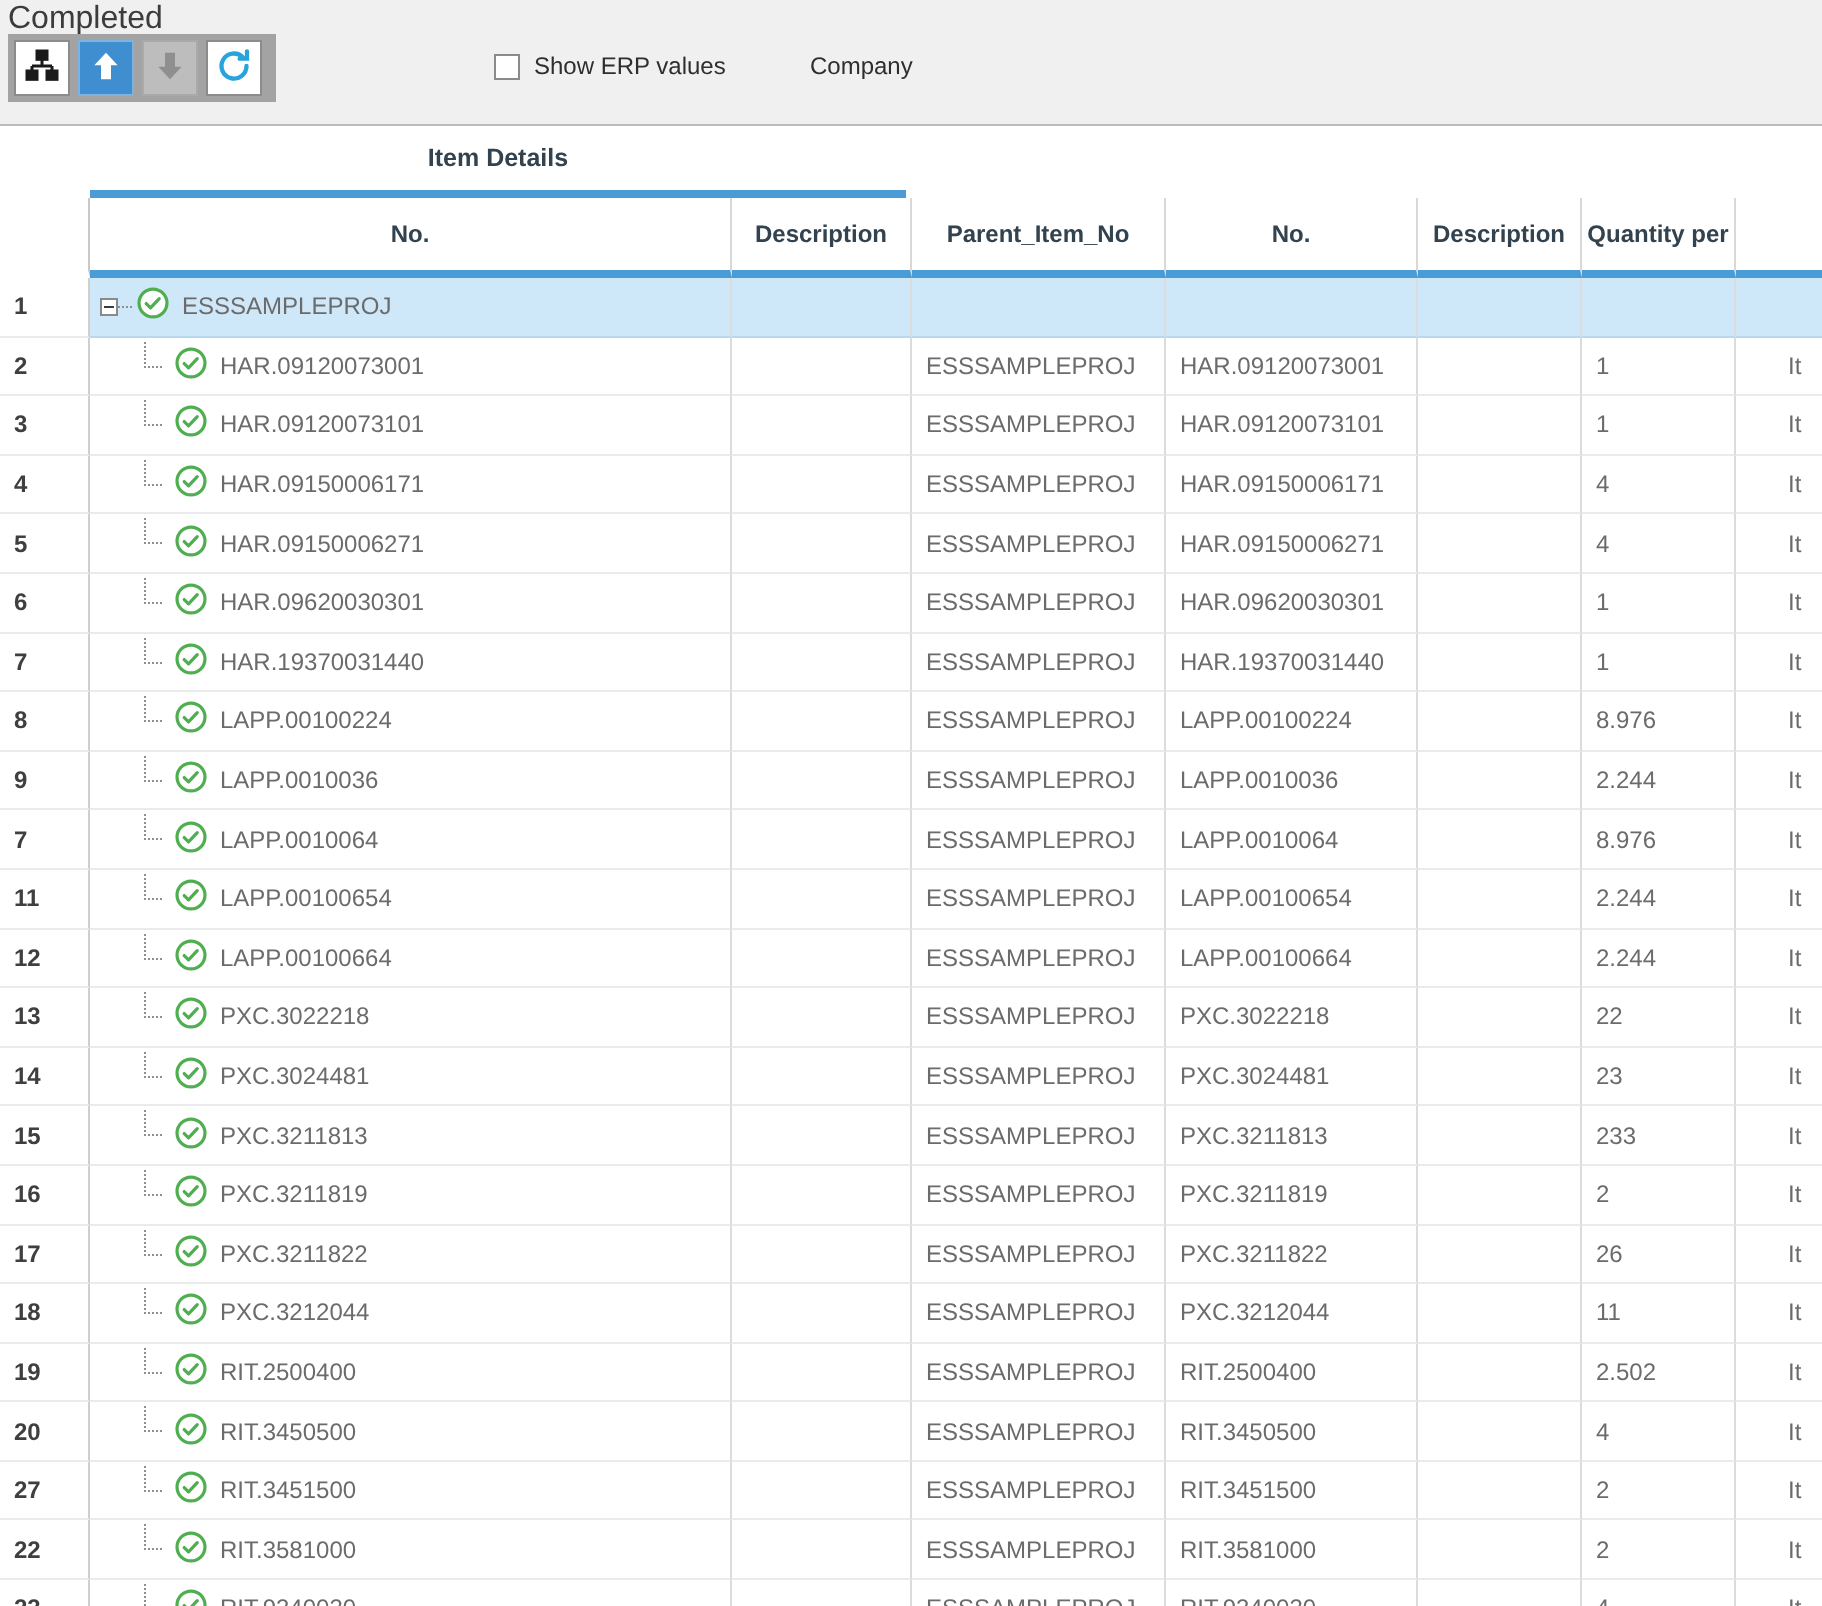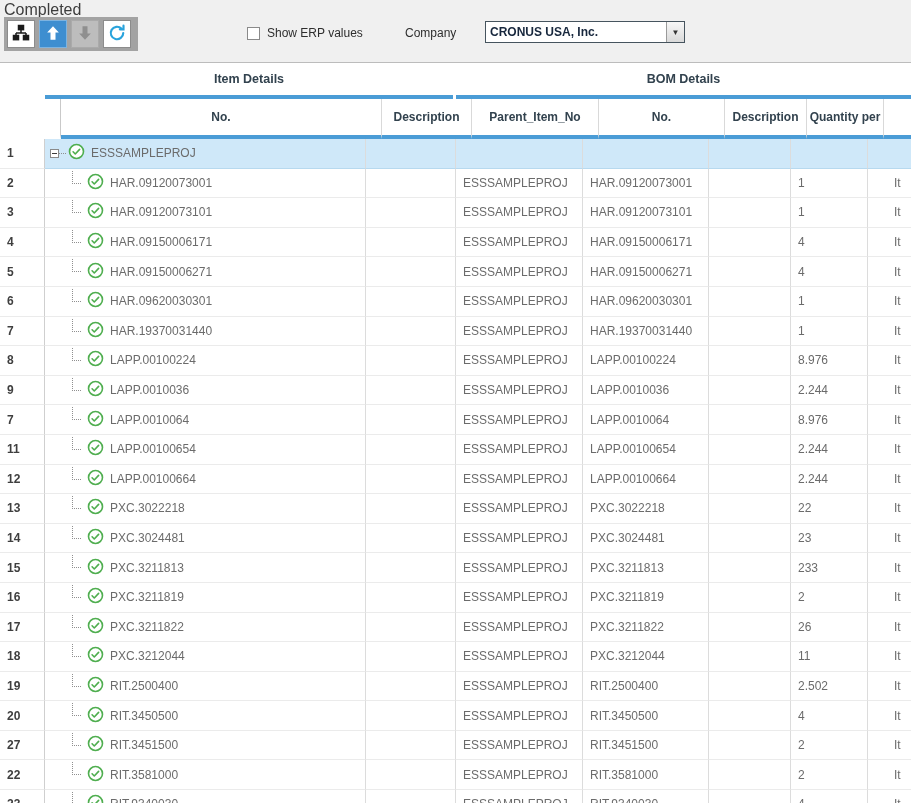--- a/index.html
+++ b/index.html
@@ -30,21 +30,21 @@
   .combo-btn{width:17px;background:linear-gradient(#f7f7f7,#d9d9d9);border-left:1px solid #9a9a9a;
     display:flex;align-items:center;justify-content:center;font-size:8px;color:#333;}
 
   .grid{background:#fff;border-top:1px solid #bcbcbc;height:741px;overflow:hidden;}
   .gh-row{display:flex;height:36px;}
   .gh-cell{box-sizing:border-box;display:flex;align-items:center;justify-content:center;
     font-size:12.5px;font-weight:bold;color:#32424e;border-bottom:4px solid var(--accent);}
   .gh-num{width:45px;border-bottom:4px solid #fff;}
   .gh-item{width:408px;margin-right:3px;}
   .gh-bom{flex:1;}
-  .ch-row{display:flex;height:40px;margin-left:16px;}
+  .ch-row{display:flex;height:40px;}
   .ch{box-sizing:border-box;display:flex;align-items:center;justify-content:center;
     font-size:12px;font-weight:bold;color:#32424e;border-right:1px solid #d9d9d9;
     border-bottom:4px solid var(--accent);overflow:hidden;white-space:nowrap;}
   .ch.first{border-bottom:4px solid #fff;border-right:1px solid #c9c9c9;}
   .ch.last{border-right:none;}
   .w-num{width:45px;} .w-no{width:321px;} .w-desc{width:90px;} .w-parent{width:127px;}
   .w-bno{width:126px;} .w-bdesc{width:82px;} .w-qty{width:77px;} .w-uom{flex:1;}
 
   .trow{display:flex;height:29.6px;}
   .cell{box-sizing:border-box;display:flex;align-items:center;font-size:12px;color:#6b6b6b;
@@ -105,31 +105,26 @@
         </span>
       </button>
     </div>
 
     <div class="checkrow">
       <span class="checkbox"></span>
       <span>Show ERP values</span>
     </div>
 
     <div class="company-label">Company</div>
-    <div class="combo">
-      <span class="combo-text">CRONUS USA, Inc.</span>
-      <span class="combo-btn">▼</span>
-    </div>
   </div>
 
   <div class="grid">
     <div class="gh-row">
       <div class="gh-cell gh-num"></div>
       <div class="gh-cell gh-item">Item Details</div>
-      <div class="gh-cell gh-bom">BOM Details</div>
     </div>
     <div class="ch-row">
       <div class="ch first w-num"></div>
       <div class="ch w-no">No.</div>
       <div class="ch w-desc">Description</div>
       <div class="ch w-parent">Parent_Item_No</div>
       <div class="ch w-bno">No.</div>
       <div class="ch w-bdesc">Description</div>
       <div class="ch w-qty">Quantity per</div>
       <div class="ch last w-uom"></div>

